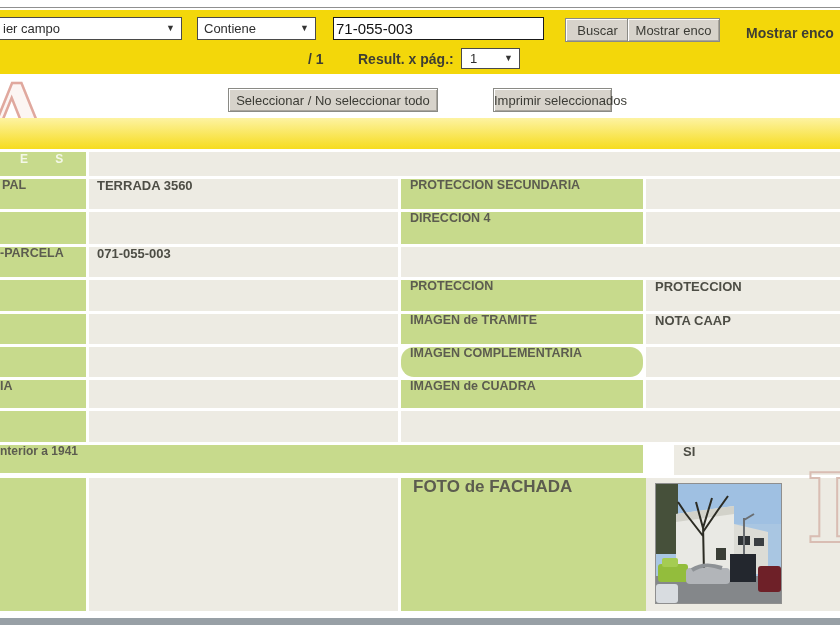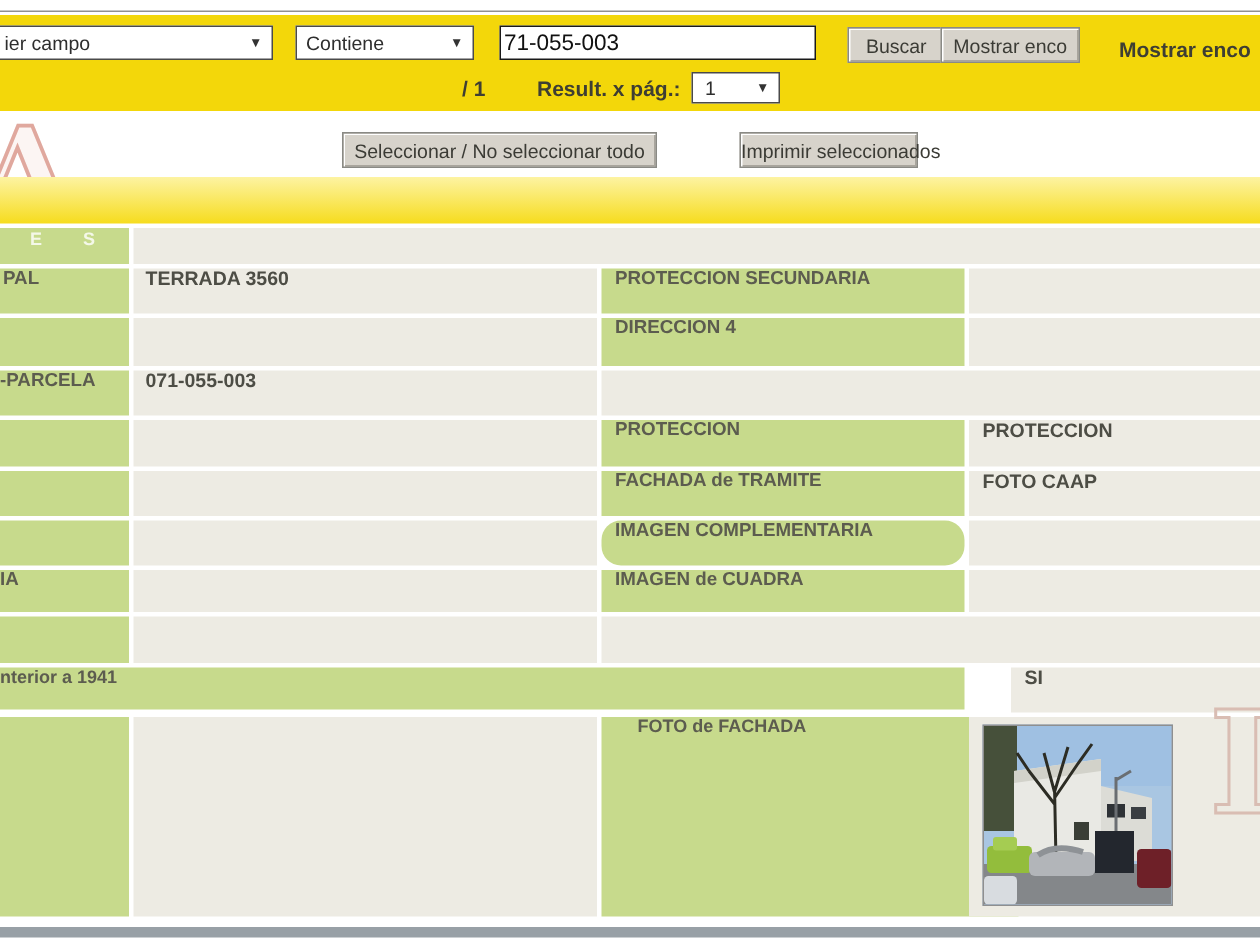--- a/index.html
+++ b/index.html
@@ -119,43 +119,43 @@
   <div class="abs vcell cell-pad val" style="left:89px; top:247px; width:309px; height:30px; padding-left:8px;">071-055-003</div>
   <div class="abs vcell" style="left:401px; top:247px; width:439px; height:30px;"></div>
 
   <div class="abs gcell" style="left:0; top:280px; width:86px; height:31px;"></div>
   <div class="abs vcell" style="left:89px; top:280px; width:309px; height:31px;"></div>
   <div class="abs gcell cell-pad lbl" style="left:401px; top:280px; width:242px; height:31px; padding-left:9px;">PROTECCION</div>
   <div class="abs vcell cell-pad val" style="left:646px; top:280px; width:194px; height:31px; padding-left:9px;">PROTECCION</div>
 
   <div class="abs gcell" style="left:0; top:314px; width:86px; height:30px;"></div>
   <div class="abs vcell" style="left:89px; top:314px; width:309px; height:30px;"></div>
-  <div class="abs gcell cell-pad lbl" style="left:401px; top:314px; width:242px; height:30px; padding-left:9px;">FACHADA de TRAMITE</div>
-  <div class="abs vcell cell-pad val" style="left:646px; top:314px; width:194px; height:30px; padding-left:9px;">FOTO CAAP</div>
+  <div class="abs gcell cell-pad lbl" style="left:401px; top:314px; width:242px; height:30px; padding-left:9px;">IMAGEN de TRAMITE</div>
+  <div class="abs vcell cell-pad val" style="left:646px; top:314px; width:194px; height:30px; padding-left:9px;">NOTA CAAP</div>
 
   <div class="abs gcell" style="left:0; top:347px; width:86px; height:30px;"></div>
   <div class="abs vcell" style="left:89px; top:347px; width:309px; height:30px;"></div>
   <div class="abs gcell cell-pad lbl" style="left:401px; top:347px; width:242px; height:30px; padding-left:9px;border-radius:13px;">IMAGEN COMPLEMENTARIA</div>
   <div class="abs vcell" style="left:646px; top:347px; width:194px; height:30px;"></div>
 
   <div class="abs gcell cell-pad lbl" style="left:0; top:380px; width:86px; height:28px;">IA</div>
   <div class="abs vcell" style="left:89px; top:380px; width:309px; height:28px;"></div>
   <div class="abs gcell cell-pad lbl" style="left:401px; top:380px; width:242px; height:28px; padding-left:9px;">IMAGEN de CUADRA</div>
   <div class="abs vcell" style="left:646px; top:380px; width:194px; height:28px;"></div>
 
   <div class="abs gcell" style="left:0; top:411px; width:86px; height:31px;"></div>
   <div class="abs vcell" style="left:89px; top:411px; width:309px; height:31px;"></div>
   <div class="abs vcell" style="left:401px; top:411px; width:439px; height:31px;"></div>
 
   <div class="abs gcell cell-pad lbl" style="left:0; top:445px; width:643px; height:28px; font-size:12px;">nterior a 1941</div>
   <div class="abs vcell cell-pad val" style="left:646px; top:445px; width:194px; height:30px; padding-left:9px;margin-left:28px;">SI</div>
 
   <div class="abs gcell" style="left:0; top:478px; width:86px; height:133px;"></div>
   <div class="abs vcell" style="left:89px; top:478px; width:309px; height:133px;"></div>
-  <div class="abs gcell cell-pad lbl" style="left:401px; top:478px; width:278px; height:133px; padding-left:24px; font-size:12px;">FOTO de FACHADA</div>
+  <div class="abs gcell cell-pad lbl" style="left:401px; top:478px; width:278px; height:133px; padding-left:12px; font-size:17px;">FOTO de FACHADA</div>
   <div class="abs vcell" style="left:646px; top:478px; width:194px; height:133px;"></div>
 
   <div class="abs photo-frame" style="left:655px; top:483px; width:127px; height:121px;">
     <svg width="125" height="119">
       <rect x="0" y="0" width="125" height="119" fill="#a9c6e2"></rect>
       <rect x="0" y="0" width="125" height="40" fill="#9fc0e2"></rect>
       <rect x="0" y="0" width="22" height="70" fill="#46503a"></rect>
       <polygon points="20,30 78,22 78,88 20,92" fill="#e9e9e4"></polygon>
       <polygon points="20,30 78,22 78,30 20,38" fill="#d2d2ca"></polygon>
       <polygon points="78,40 112,48 112,90 78,90" fill="#dcdcd6"></polygon>

